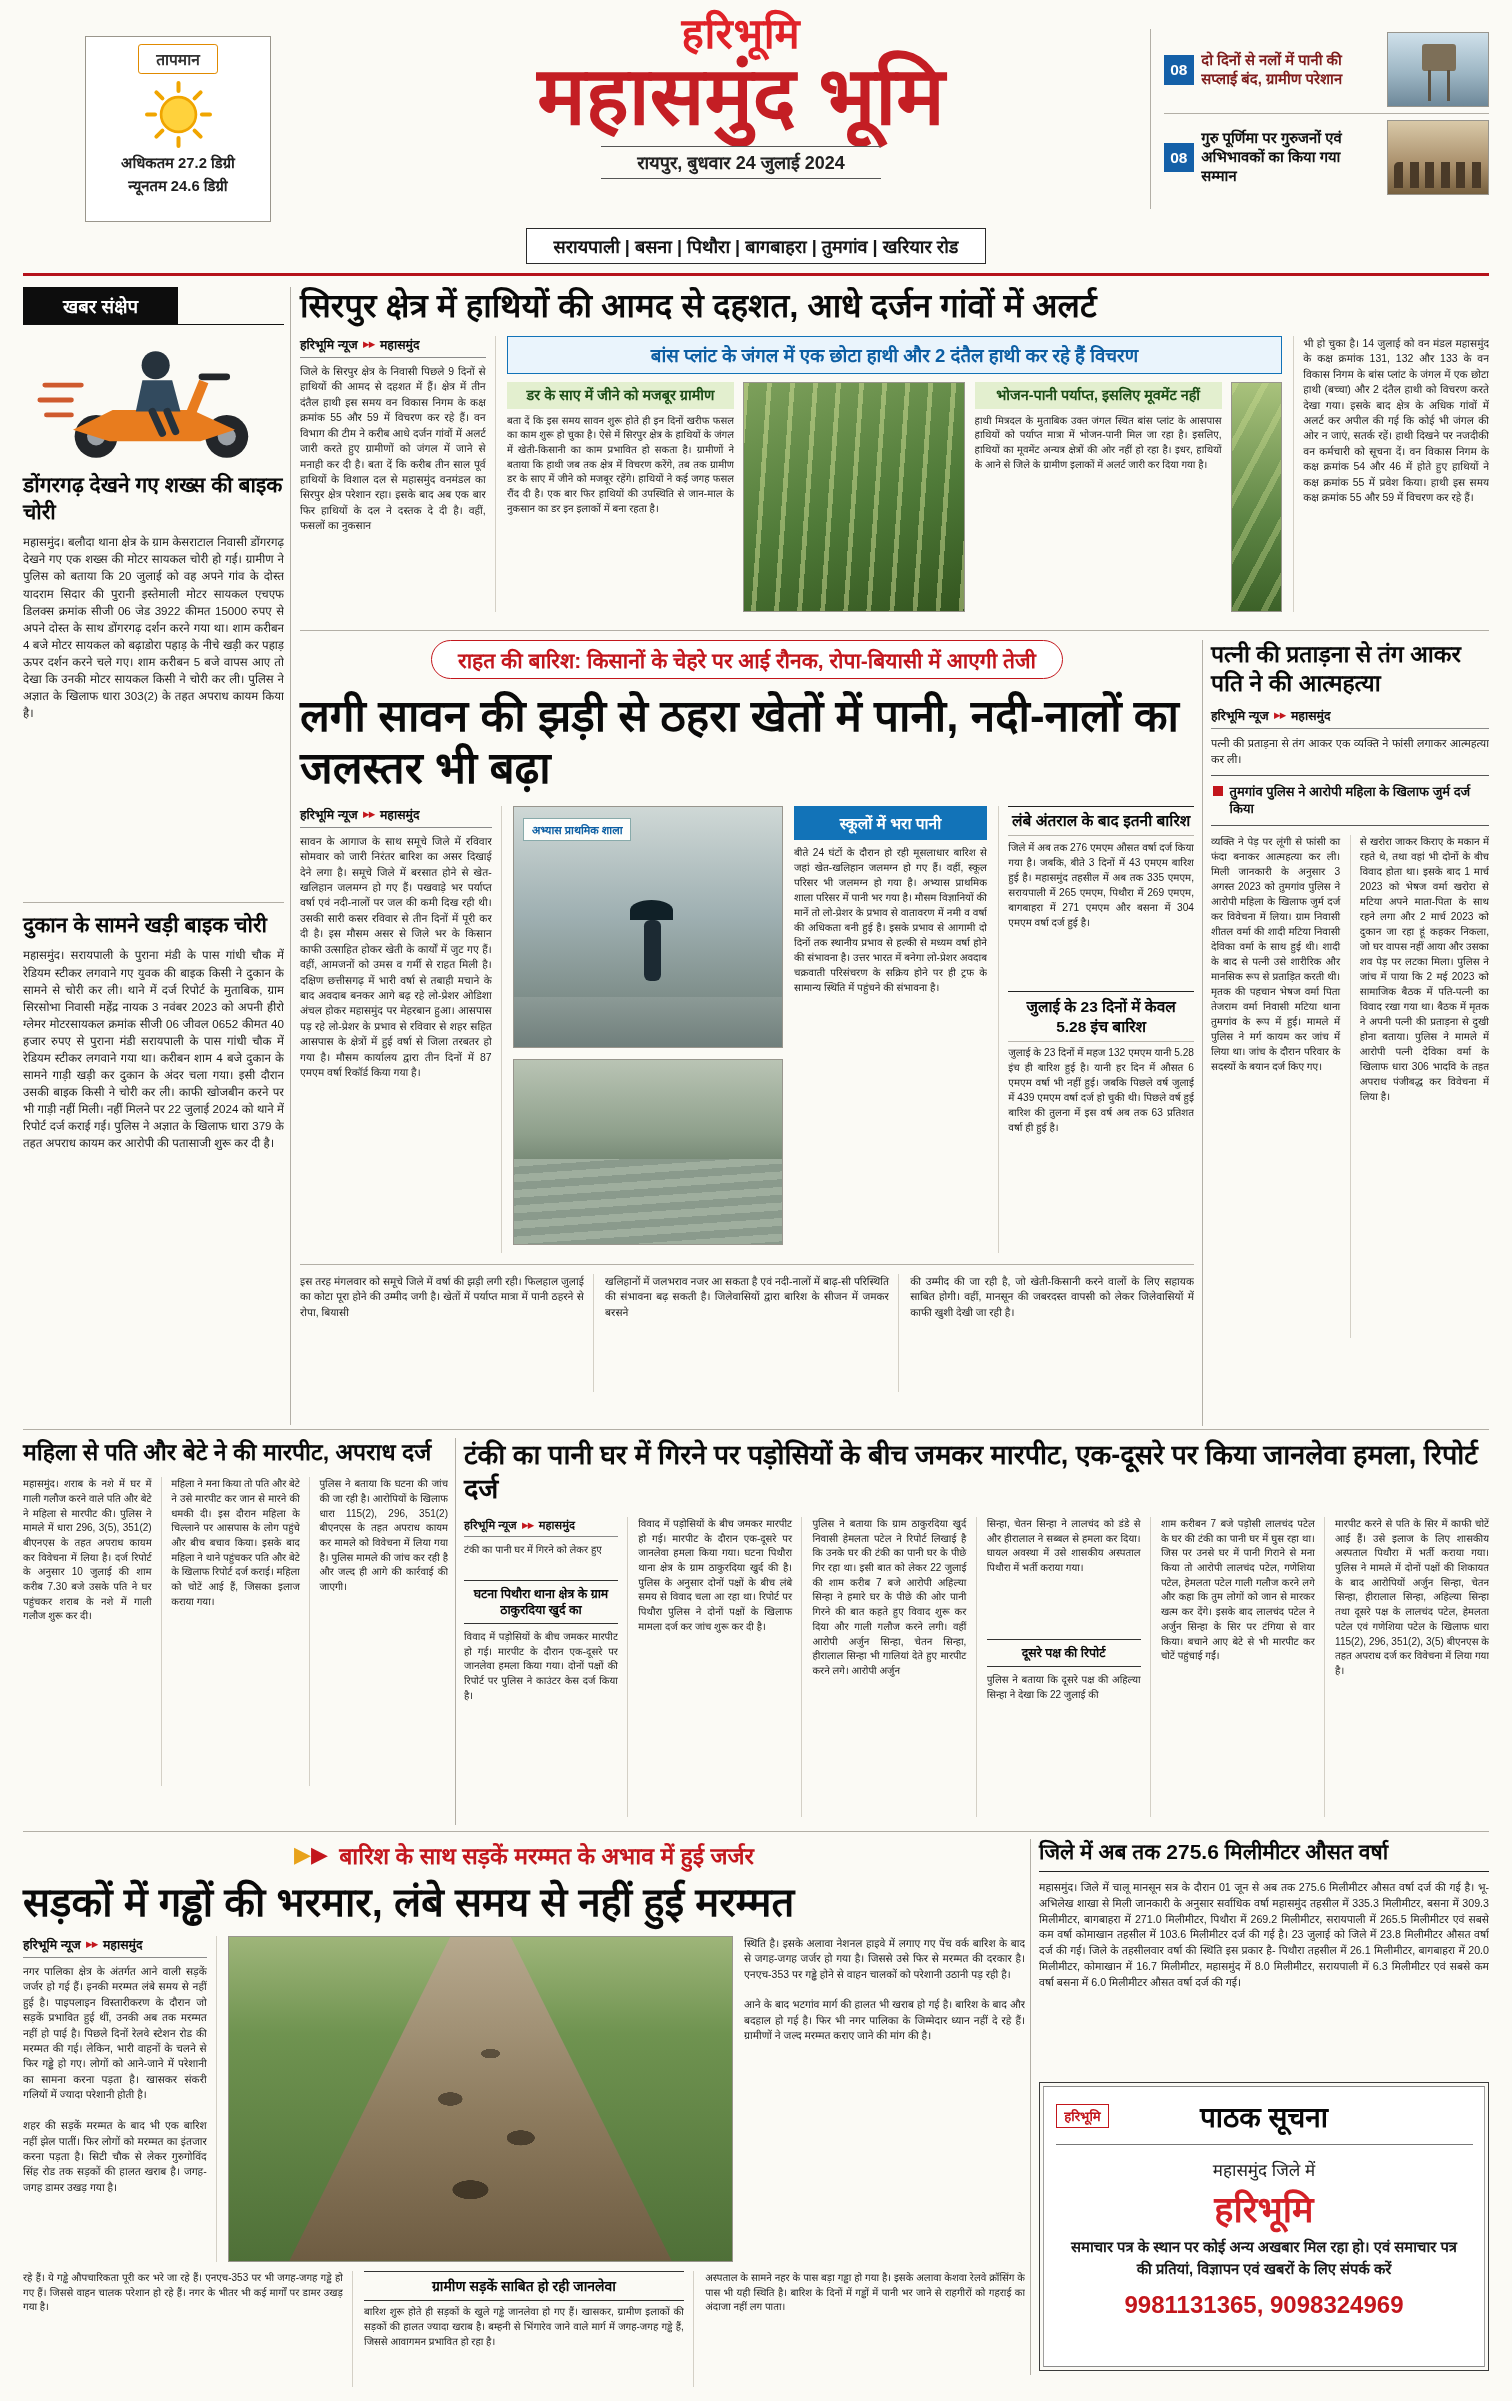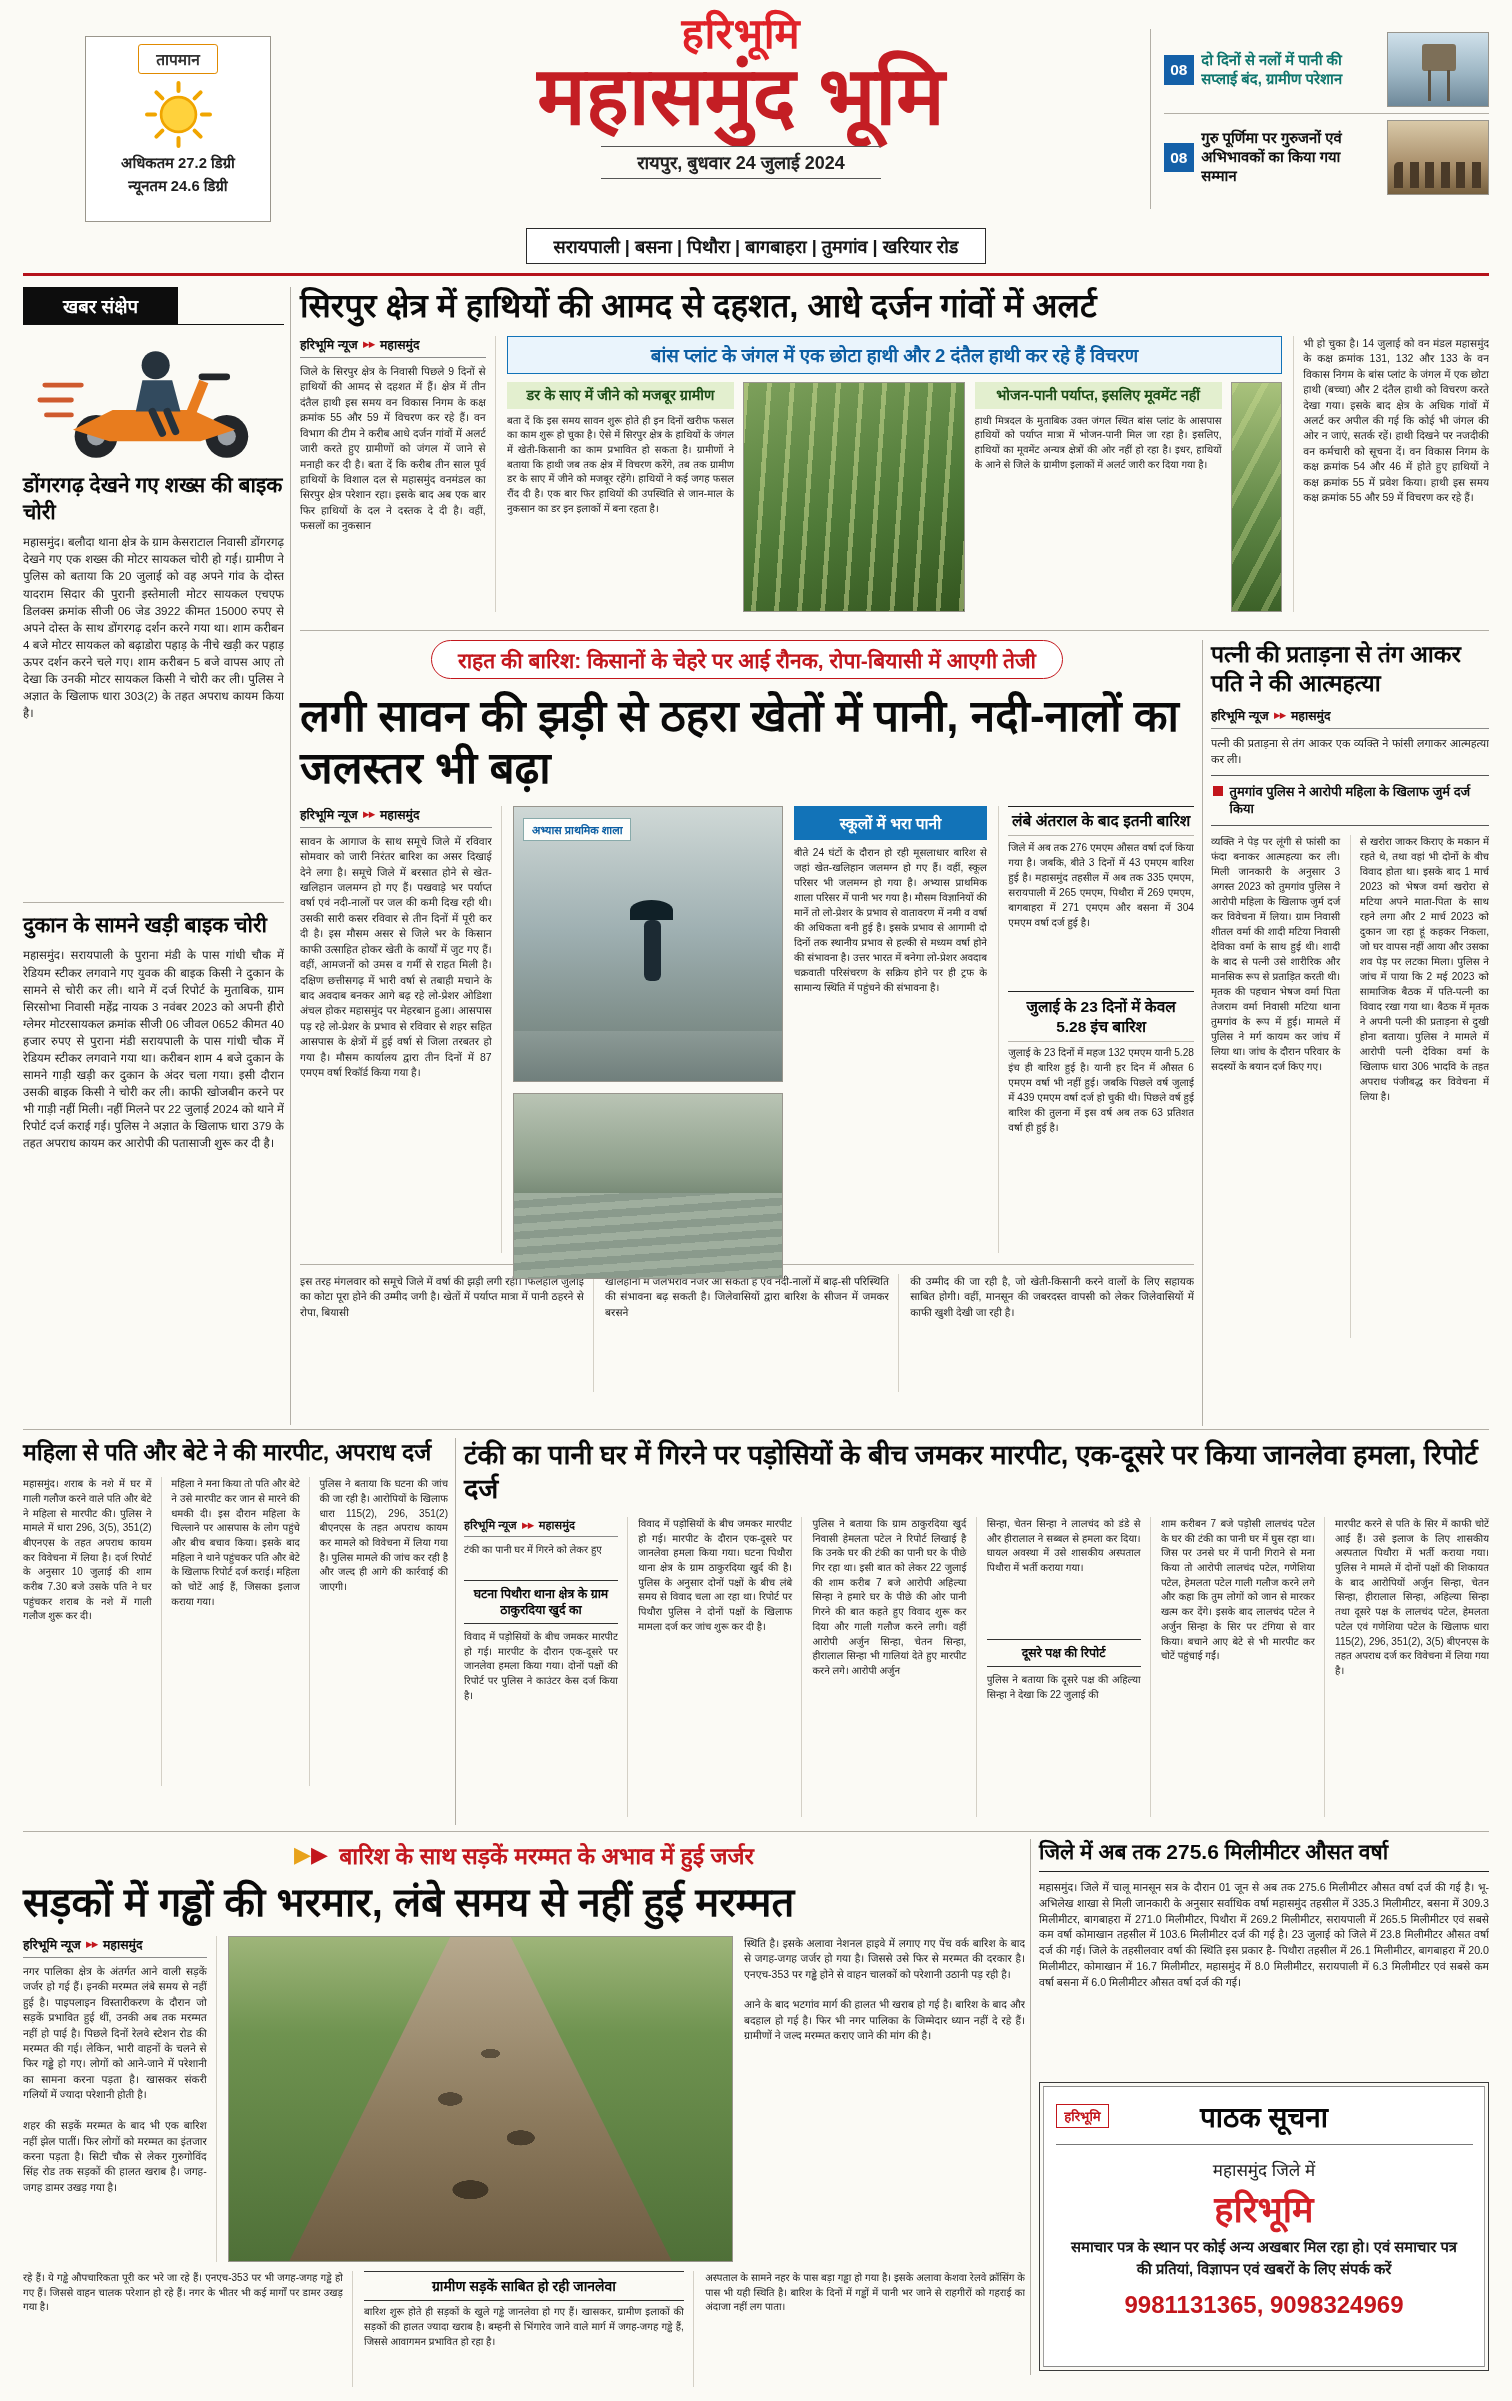--- a/index.html
+++ b/index.html
@@ -55,21 +55,21 @@
       <div style="margin-top:4.7px;">
         <span style="display:inline-block;border-top:1.6px solid #555;border-bottom:1.6px solid #555;padding:3.9px 36px;font-size:18px;font-weight:bold;color:#222;">रायपुर, बुधवार 24 जुलाई 2024</span>
       </div>
     </div>
 
     <div class="vline" style="left:1127px;top:20px;height:180px;"></div>
 
     <div class="abs" style="left:1141px;top:17px;width:325px;">
       <div style="display:flex;align-items:center;gap:7.8px;height:87px;">
         <div style="width:29.5px;height:29.5px;background:#1460a8;color:#fff;font-size:15.5px;font-weight:bold;display:flex;align-items:center;justify-content:center;flex:0 0 29.5px;">08</div>
-        <div style="flex:1;font-size:14.8px;font-weight:bold;line-height:1.3;color:#0f766e;">दो दिनों से नलों में पानी की सप्लाई बंद, ग्रामीण परेशान</div>
+        <div style="flex:1;font-size:14.8px;font-weight:bold;line-height:1.3;color:#7f1d1d;">दो दिनों से नलों में पानी की सप्लाई बंद, ग्रामीण परेशान</div>
         <div class="photo" style="width:102px;height:75px;flex:0 0 102px;background:linear-gradient(180deg,#cfe0ea 0%,#9db6c4 55%,#6e8899 100%);">
           <div class="abs" style="left:34px;top:11px;width:34px;height:26.4px;background:#7d6f58;border-radius:3.1px;"></div>
           <div class="abs" style="left:40px;top:37px;width:22px;height:31px;border-left:3.1px solid #5d5242;border-right:3.1px solid #5d5242;"></div>
         </div>
       </div>
       <div style="height:0.8px;background:#b3afa6;"></div>
       <div style="display:flex;align-items:center;gap:7.8px;height:87px;">
         <div style="width:29.5px;height:29.5px;background:#1460a8;color:#fff;font-size:15.5px;font-weight:bold;display:flex;align-items:center;justify-content:center;flex:0 0 29.5px;">08</div>
         <div style="flex:1;font-size:14.8px;font-weight:bold;line-height:1.3;color:#111;">गुरु पूर्णिमा पर गुरुजनों एवं अभिभावकों का किया गया सम्मान</div>
         <div class="photo" style="width:102px;height:75px;flex:0 0 102px;background:linear-gradient(180deg,#d9c9a8 0%,#a98f6b 60%,#77603f 100%);">
@@ -157,21 +157,21 @@
     <div style="display:flex;gap:11px;margin-top:12.4px;height:447px;">
       <div class="colrule" style="width:202px;flex:0 0 202px;">
         <div class="byline">
           <span>हरिभूमि न्यूज</span>
           <span class="sep">▶▶</span>
           <span>महासमुंद</span>
         </div>
         <p class="jbody" style="height:404px;">सावन के आगाज के साथ समूचे जिले में रविवार सोमवार को जारी निरंतर बारिश का असर दिखाई देने लगा है। समूचे जिले में बरसात होने से खेत-खलिहान जलमग्न हो गए हैं। पखवाड़े भर पर्याप्त वर्षा एवं नदी-नालों पर जल की कमी दिख रही थी। उसकी सारी कसर रविवार से तीन दिनों में पूरी कर दी है। इस मौसम असर से जिले भर के किसान काफी उत्साहित होकर खेती के कार्यों में जुट गए हैं। वहीं, आमजनों को उमस व गर्मी से राहत मिली है। दक्षिण छत्तीसगढ़ में भारी वर्षा से तबाही मचाने के बाद अवदाब बनकर आगे बढ़ रहे लो-प्रेशर ओडिशा अंचल होकर महासमुंद पर मेहरबान हुआ। आसपास पड़ रहे लो-प्रेशर के प्रभाव से रविवार से शहर सहित आसपास के क्षेत्रों में हुई वर्षा से जिला तरबतर हो गया है। मौसम कार्यालय द्वारा तीन दिनों में 87 एमएम वर्षा रिकॉर्ड किया गया है।</p>
       </div>
       <div style="width:270px;flex:0 0 270px;">
-        <div class="photo" style="width:100%;height:276px;background:linear-gradient(180deg,#cfd8d6 0%,#9fb0b2 45%,#6b7a72 100%);">
+        <div class="photo" style="width:100%;height:242px;background:linear-gradient(180deg,#cfd8d6 0%,#9fb0b2 45%,#6b7a72 100%);">
           <div style="position:absolute;left:9.3px;top:11px;background:#fdfdfb;color:#0c5ea3;font-size:11px;font-weight:bold;padding:3.1px 7.8px;border:0.8px solid #8aa;">अभ्यास प्राथमिक शाला</div>
           <div class="abs" style="left:116px;top:93px;width:43px;height:20px;background:#102027;border-radius:50% 50% 0 0;"></div>
           <div class="abs" style="left:130px;top:113px;width:17px;height:61px;background:#1c2a33;border-radius:6.2px;"></div>
           <div class="abs" style="left:0;bottom:0;width:100%;height:50px;background:linear-gradient(180deg,#8c9a96,#707f7c);"></div>
         </div>
         <div class="photo" style="width:100%;height:186px;margin-top:11px;background:linear-gradient(180deg,#b9c4b4 0%,#8fa08c 40%,#5f7360 70%,#46584a 100%);">
           <div class="abs" style="left:0;bottom:0;width:100%;height:85px;background:repeating-linear-gradient(176deg,#9fae9e 0 7.8px,#8a9a8c 7.8px 15.5px);"></div>
         </div>
       </div>
       <div style="width:193px;flex:0 0 193px;">

